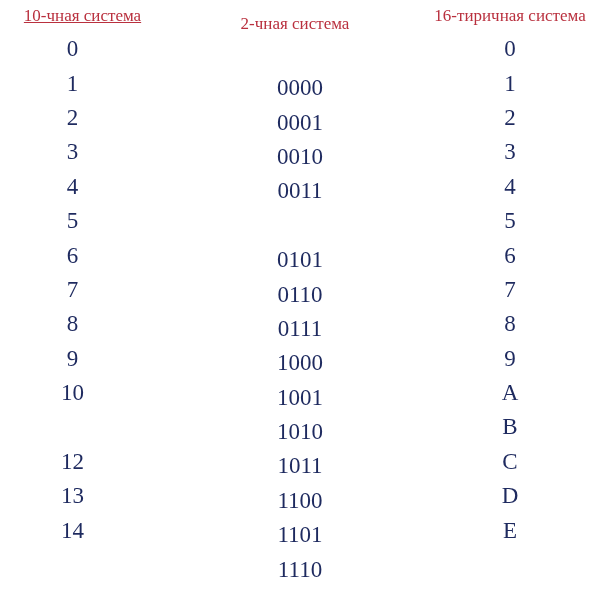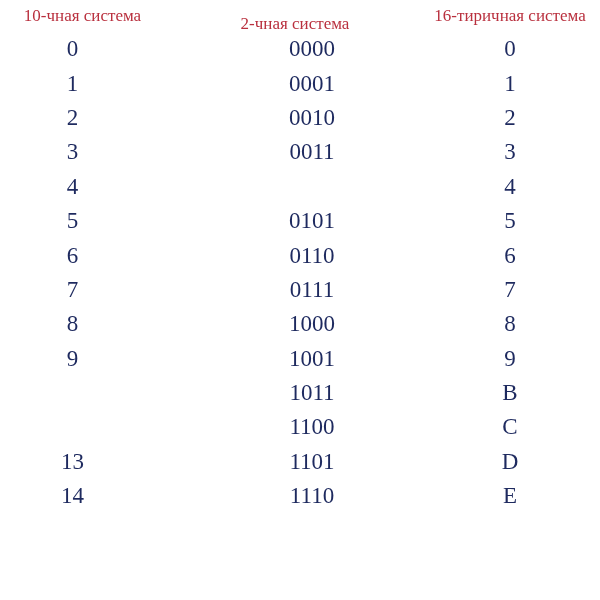--- a/index.html
+++ b/index.html
@@ -30,21 +30,21 @@
     position: absolute;
     top: 0;
     height: 28px;
     display: flex;
     align-items: center;
     justify-content: center;
     font-size: 17px;
     color: #b9303e;
     white-space: nowrap;
   }
-  .header-cell.h-dec { left: 10px;  width: 145px; }
+  .header-cell.h-dec { left: 10px;  width: 145px; text-decoration: underline; }
   .header-cell.h-bin { left: 225px; width: 140px; margin-top: 8px; }
   .header-cell.h-hex { left: 424px; width: 172px; text-align: center; }
   
   .rows {
     position: absolute;
     top: 32px;
     left: 0;
     width: 600px;
   }
   .row {
@@ -56,21 +56,21 @@
     top: 0;
     height: 100%;
     display: flex;
     align-items: center;
     justify-content: center;
     font-size: 23px;
     color: #1e2a5f;
     white-space: nowrap;
   }
   .cell.c-dec { left: 0px;   width: 145px; }
-  .cell.c-bin { left: 232px; width: 160px; }
+  .cell.c-bin { left: 220px; width: 160px; margin-top: 39px; }
   .cell.c-hex { left: 425px; width: 170px; }
 </style>
 </head>
 <body>
 
 <div class="conversion-table">
 
   <div class="header-row">
     <div class="header-cell h-dec">10-чная система</div>
     <div class="header-cell h-bin">2-чная система</div>
@@ -130,27 +130,33 @@
       <div class="cell c-bin">1000</div>
       <div class="cell c-hex">8</div>
     </div>
 
     <div class="row">
       <div class="cell c-dec">9</div>
       <div class="cell c-bin">1001</div>
       <div class="cell c-hex">9</div>
     </div>
 
+    <div class="row">
+      <div class="cell c-dec">10</div>
+      <div class="cell c-bin">1010</div>
+      <div class="cell c-hex">A</div>
+    </div>
 
     <div class="row">
       <div class="cell c-bin">1011</div>
       <div class="cell c-hex">B</div>
     </div>
 
     <div class="row">
+      <div class="cell c-dec">12</div>
       <div class="cell c-bin">1100</div>
       <div class="cell c-hex">C</div>
     </div>
 
     <div class="row">
       <div class="cell c-dec">13</div>
       <div class="cell c-bin">1101</div>
       <div class="cell c-hex">D</div>
     </div>
 

